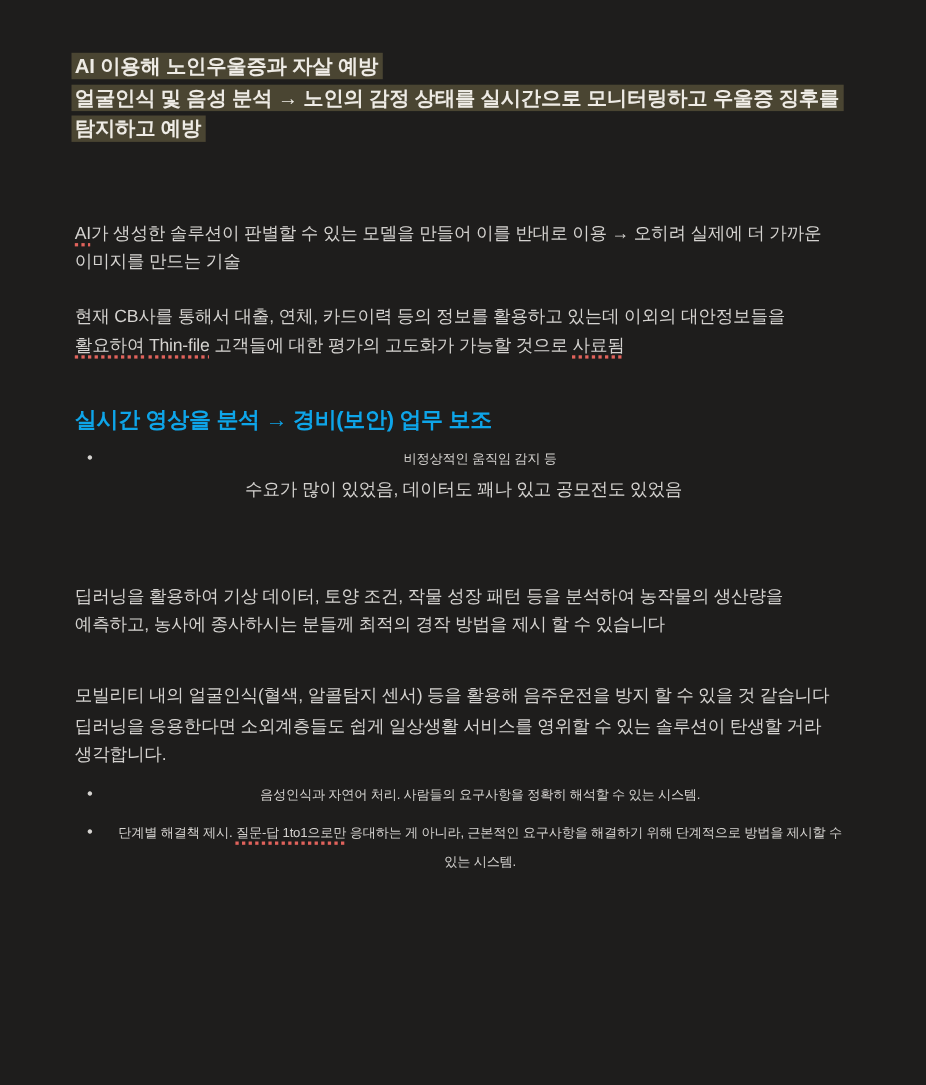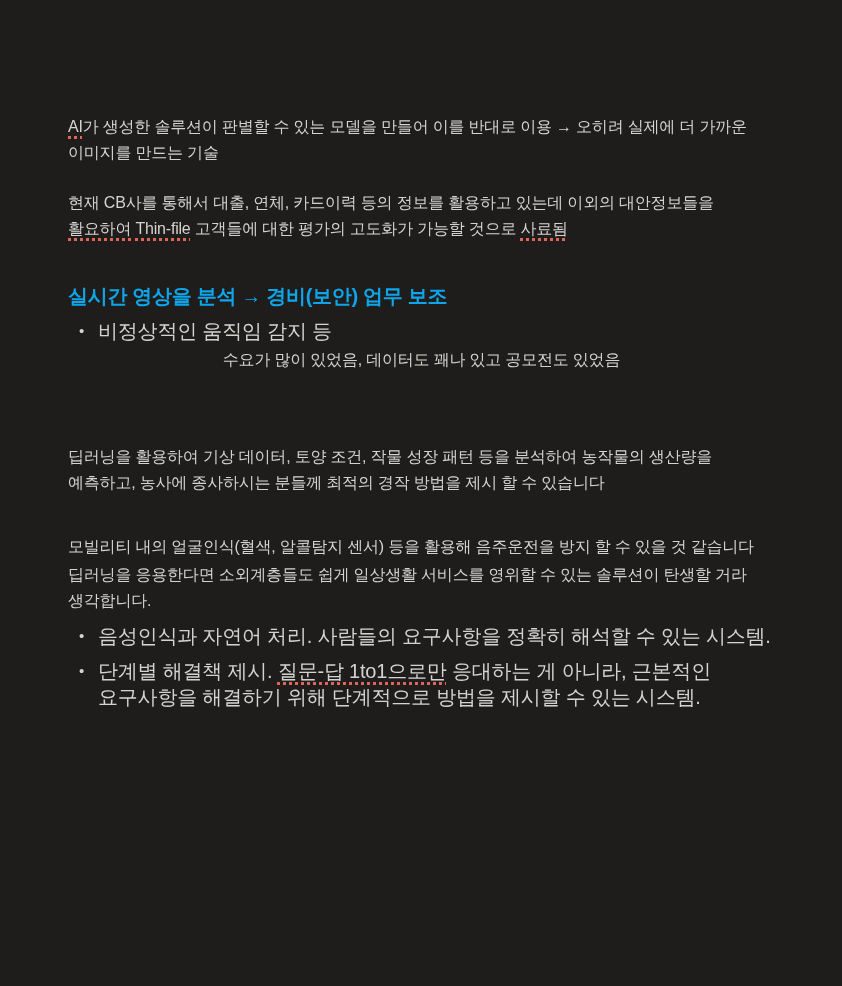--- a/index.html
+++ b/index.html
@@ -62,41 +62,43 @@
     margin: 0;
   }
   .bullet .marker {
     flex: 0 0 30px;
     padding-left: 11px;
     font-size: 15px;
     line-height: 26px;
   }
   .bullet .content {
     flex: 1 1 auto;
-    font-size: 20px;
+    font-size: 12px;
     line-height: 26px;
     letter-spacing: -0.2px;
     word-break: keep-all;
+    text-align: center;
   }
   
   .gap-after-title   { margin-top: 68px; }
   .gap-mid           { margin-top: 24px; }
   .gap-tight         { margin-top: 3px; text-align: center; }
   .gap-bullet        { margin-top: 8px; }
   .gap-bullet2       { margin-top: 9px; }
   .gap-big           { margin-top: 71px; }
   .gap-med38         { margin-top: 38px; }
   .gap-med37         { margin-top: 37px; }
   .gap-tiny2         { margin-top: 2px; }
 </style>
 </head>
 <body>
 
 <main class="doc">
 
+  <p class="title-block"><span class="hl">AI 이용해 노인우울증과 자살 예방</span><br><span class="hl">얼굴인식 및 음성 분석 → 노인의 감정 상태를 실시간으로 모니터링하고 우울증 징후를 탐지하고 예방</span></p>
 
   <p class="para gap-after-title"><span class="misspell">AI</span><span>가 생성한 솔루션이 판별할 수 있는 모델을 만들어 이를 반대로 이용 → 오히려 실제에 더 가까운 이미지를 만드는 기술</span></p>
 
   <p class="para gap-mid"><span>현재 CB사를 통해서 대출, 연체, 카드이력 등의 정보를 활용하고 있는데 이외의 대안정보들을 </span><span class="misspell">활요하여</span><span> </span><span class="misspell">Thin-file</span><span> 고객들에 대한 평가의 고도화가 가능할 것으로 </span><span class="misspell">사료됨</span></p>
 
   <h3 class="heading">실시간 영상을 분석 → 경비(보안) 업무 보조</h3>
 
   <div class="bullet gap-bullet">
     <span class="marker">•</span>
     <span class="content">비정상적인 움직임 감지 등</span>

